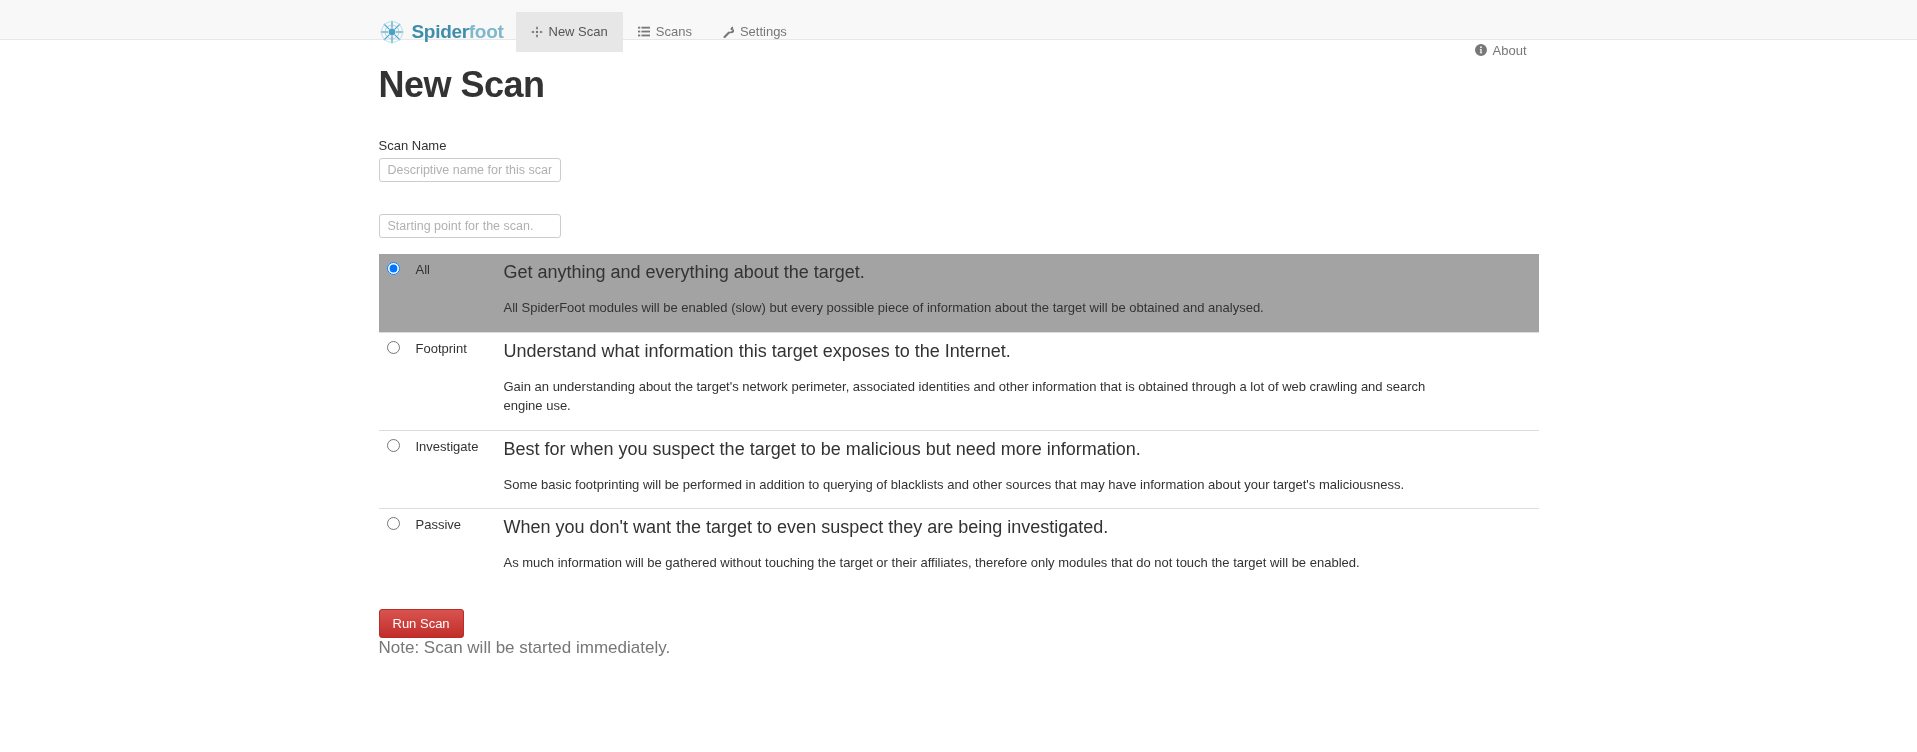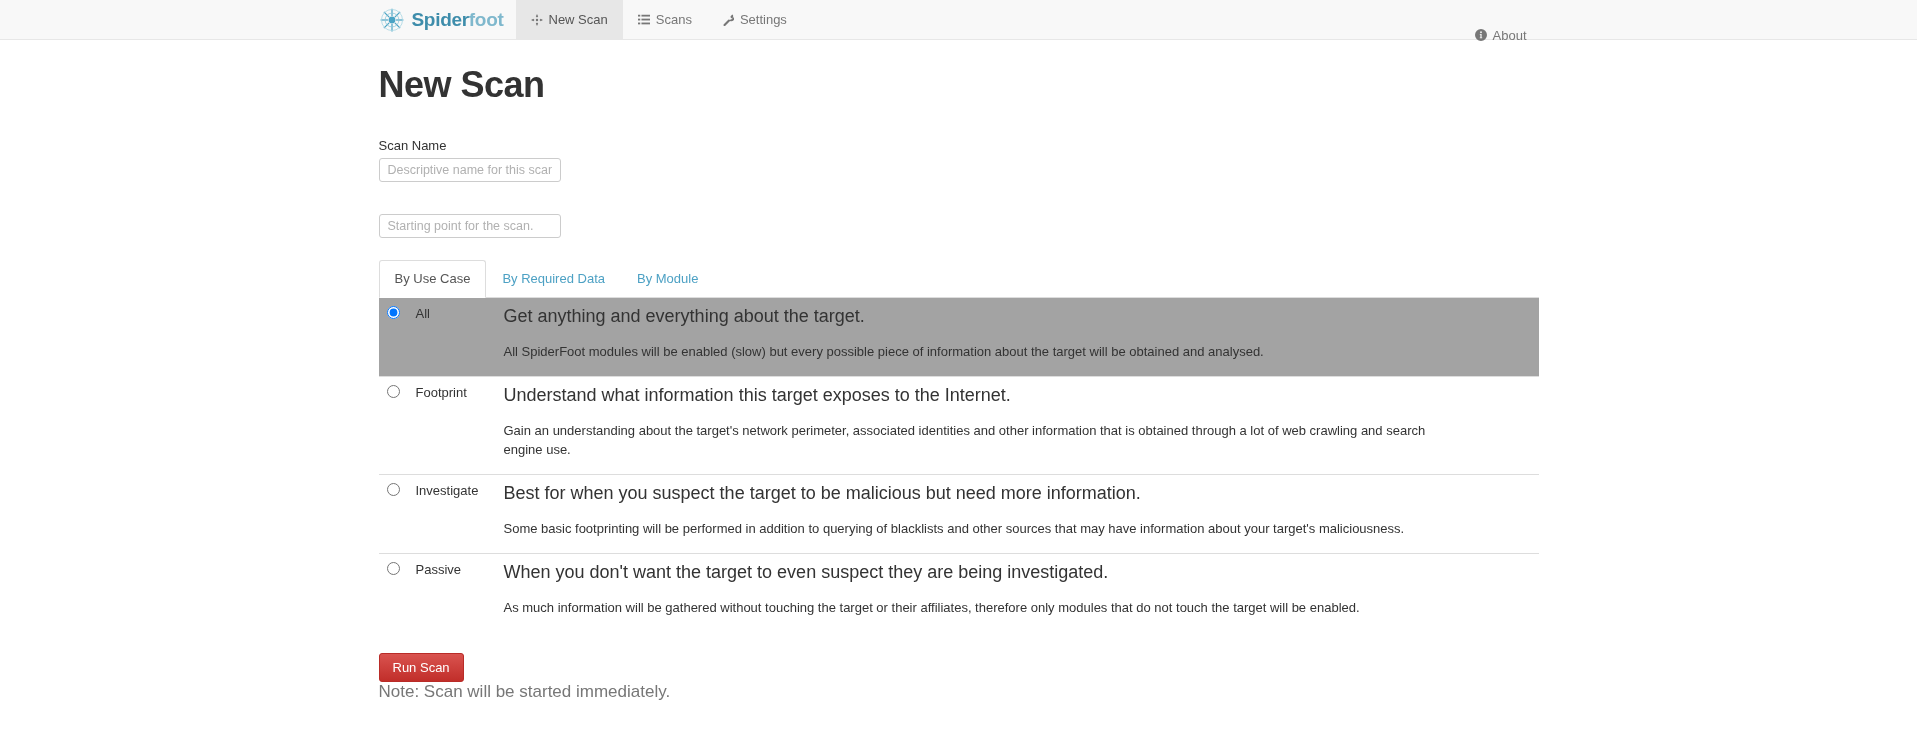--- a/index.html
+++ b/index.html
@@ -20,23 +20,23 @@
   .navbar {
     height: 40px;
     background: #f8f8f8;
     border-bottom: 1px solid #e7e7e7;
     display: flex;
     align-items: stretch;
     position: relative;
   }
   .nav-inner {
     width: 1160px;
-    margin: 4px auto;
-    display: flex;
-    align-items: center;
+    margin: 12px auto;
+    display: flex;
+    align-items: flex-start;
     position: relative;
   }
   .brand {
     display: flex;
     align-items: center;
     gap: 7px;
     padding: 0 12px 0 0;
     text-decoration: none;
     height: 40px;
   }
@@ -71,21 +71,21 @@
     height: 40px;
     line-height: 40px;
   }
   .nav-links li.active a {
     background: #e7e7e7;
     color: #555555;
   }
   .nav-right {
     position: absolute;
     right: 0;
-    top: 9px;
+    top: 16px;
     display: flex;
     align-items: stretch;
     height: 44px;
   }
   .nav-right a {
     display: flex;
     align-items: center;
     gap: 6px;
     padding: 0 12px;
     text-decoration: none;
@@ -302,31 +302,20 @@
 
   <div class="form-group">
     <label class="form-label">Scan Name</label>
     <input class="form-input" type="text" placeholder="Descriptive name for this scan." style="">
   </div>
 
   <div class="form-group">
     <input class="form-input" type="text" placeholder="Starting point for the scan." style="">
   </div>
 
-  <ul class="tabs">
-    <li class="active">
-      <a href="#">By Use Case</a>
-    </li>
-    <li>
-      <a href="#">By Required Data</a>
-    </li>
-    <li>
-      <a href="#">By Module</a>
-    </li>
-  </ul>
 
   <table class="usecase-table">
     <tbody>
       <tr class="row-alt">
         <td class="uc-radio-cell">
           <input type="radio" name="usecase" checked="" style="">
         </td>
         <td class="uc-name-cell">All</td>
         <td class="uc-desc-cell">
           <p class="uc-title">Get anything and everything about the target.</p>

